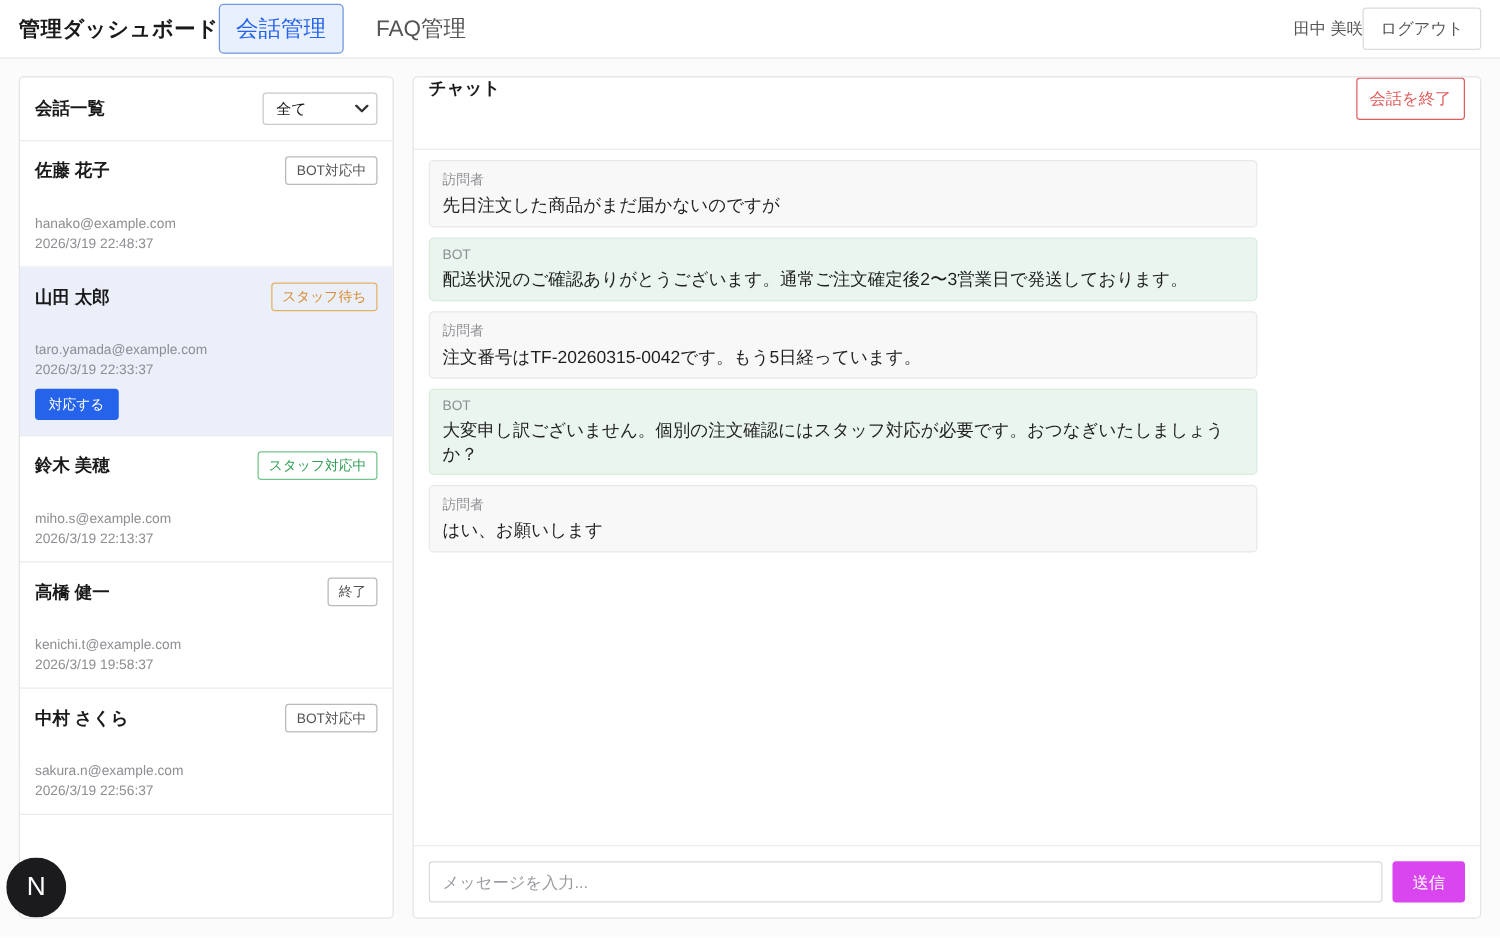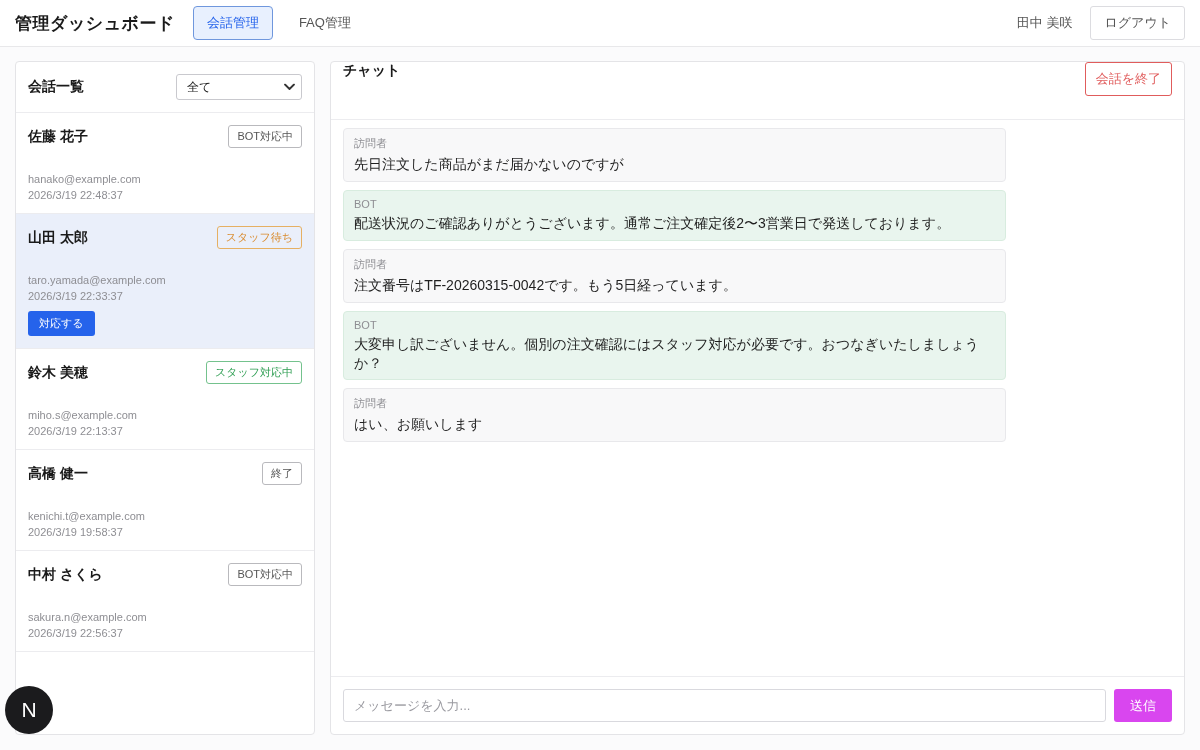--- a/index.html
+++ b/index.html
@@ -5,26 +5,26 @@
   * { margin:0; padding:0; box-sizing:border-box; }
   html,body { width:1200px; height:750px; overflow:hidden; }
   body {
     background:#fbfbfc;
     font-family:"Liberation Sans", sans-serif;
     color:#1a1a1a;
   }
   
   .header {
     height:47px; background:#fff; border-bottom:1px solid #e8e8ea;
-    display:flex; align-items:center; padding:0 15px; gap:18px;
+    display:flex; align-items:center; padding:0 15px; gap:0;
   }
   .app-title { font-size:17px; font-weight:bold; letter-spacing:.5px; }
   .tabs { display:flex; align-items:center; gap:12px; }
   .tab-btn {
-    font-size:13px; background:none; border:1px solid transparent;
+    font-size:18px; background:none; border:1px solid transparent;
     color:#555; padding:7px 13px; border-radius:4px; cursor:pointer;
     font-family:inherit;
   }
   .tab-btn.active { background:#e8f0fe; border-color:#6f97dd; color:#2563eb; }
   .spacer { flex:1; }
   .user-name { font-size:13px; color:#555; }
   .logout-btn {
     font-size:13px; color:#555; background:#fff; border:1px solid #dcdce0;
     border-radius:3px; padding:7px 13px; cursor:pointer; font-family:inherit;
   }
@@ -36,21 +36,21 @@
   }
   
   .sidebar { width:300px; flex:0 0 300px; }
   .sidebar-header {
     display:flex; justify-content:space-between; align-items:center;
     padding:12px 12px; border-bottom:1px solid #ececef;
   }
   .sidebar-title { font-size:14px; font-weight:bold; }
   .select-wrap { position:relative; }
   .filter-select {
-    appearance:none; -webkit-appearance:none; width:126px;
+    appearance:none; -webkit-appearance:none; width:92px;
     border:1px solid #c9c9ce; border-radius:3px; background:#fff;
     font-size:12px; padding:5px 24px 5px 10px; color:#1a1a1a;
     font-family:inherit; cursor:pointer;
   }
   .chevron { position:absolute; right:7px; top:50%; transform:translateY(-50%); pointer-events:none; display:flex; }
   .conv-list { flex:1; overflow:hidden; }
   .conv-item { padding:12px; border-bottom:1px solid #ececef; cursor:pointer; }
   .conv-item.state-selected { background:#eaeffa; }
   .conv-top { display:flex; justify-content:space-between; align-items:center; gap:6px; }
   .conv-name { font-size:14px; font-weight:bold; }

